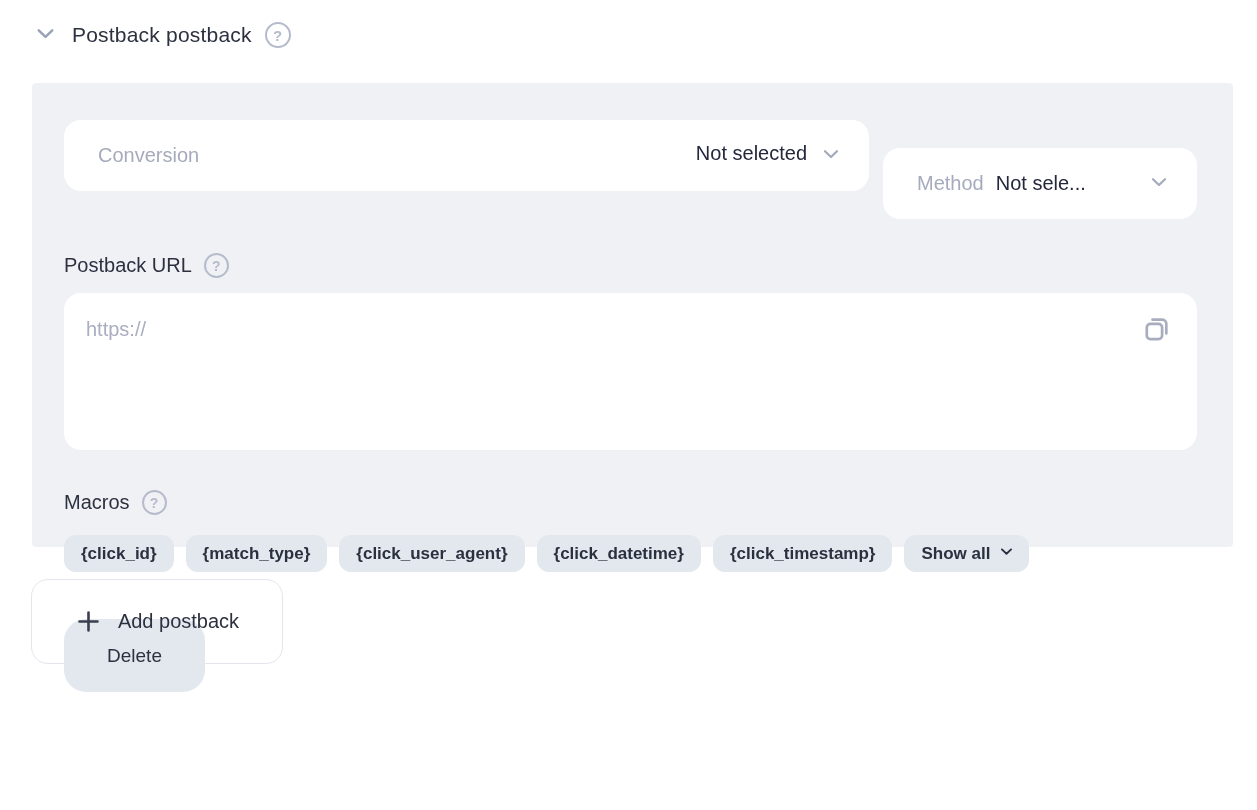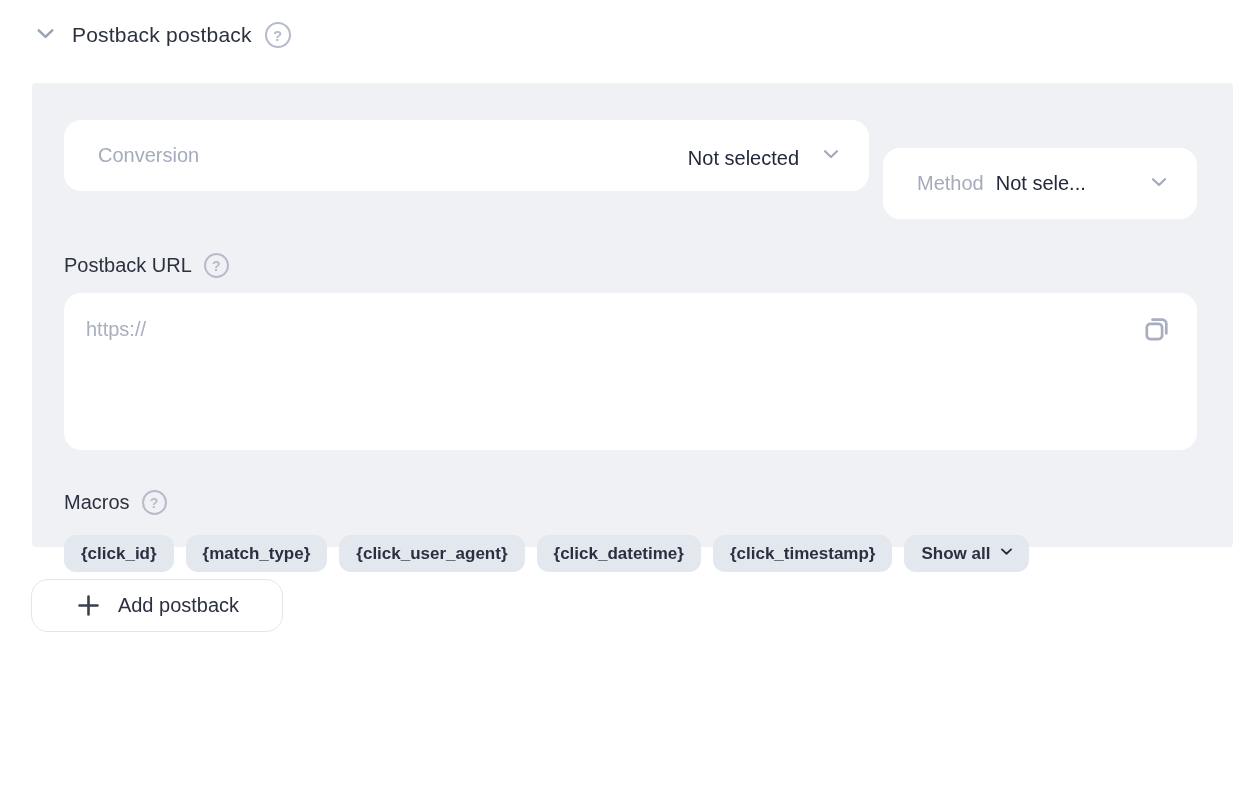--- a/index.html
+++ b/index.html
@@ -45,21 +45,21 @@
     flex: 1 1 auto;
     padding: 0 26px 0 34px;
     justify-content: space-between;
   }
   .select-method {
     width: 314px; flex: 0 0 auto;
     padding: 0 26px 0 34px; gap: 12px; margin-top: 28px;
   }
   .select-placeholder { font-size: 20px; color: #a5abbc; }
   .select-value { font-size: 20px; color: #23283a; white-space: nowrap; }
-  .select-right { display: flex; align-items: flex-end; gap: 20px; }
+  .select-right { display: flex; align-items: flex-start; gap: 12px; }
   .chev { flex: 0 0 auto; display: block; }
   .select-method .select-value { overflow: hidden; text-overflow: clip; }
   .select-method .chev { margin-left: auto; }
 
   
   .field-label-row {
     display: flex; align-items: center; gap: 12px;
   }
   .field-label { font-size: 20px; color: #2c3140; }
   .url-label-row { margin-top: 34px; }
@@ -111,21 +111,21 @@
     width: 141px; height: 73px;
     background: #e3e8ef; border: none; border-radius: 22px;
     font-family: "Liberation Sans", sans-serif;
     font-size: 19px; color: #2c3140;
     cursor: pointer;
   }
 
   
   .add-btn {
     margin-top: 32px; margin-left: -1px;
-    width: 252px; height: 53px;
+    width: 252px; height: 85px;
     background: #ffffff;
     border: 1px solid #e4e6ee; border-radius: 17px;
     display: flex; align-items: center; justify-content: center; gap: 16px;
     font-family: "Liberation Sans", sans-serif;
     font-size: 20px; color: #2c3140;
     cursor: pointer;
   }
 </style>
 </head>
 <body>
@@ -204,20 +204,21 @@
         <span>Show all</span>
         <span class="chev">
           <svg width="17" height="17" viewBox="0 0 24 24" fill="none">
             <path d="M5.5 9 L12 15.2 L18.5 9" stroke="#2b3040" stroke-width="2.6" stroke-linecap="round" stroke-linejoin="round"></path>
           </svg>
         </span>
       </button>
     </div>
 
     
+    <button class="delete-btn">Delete</button>
   </div>
 
   <button class="add-btn">
     <span style="display:flex;">
       <svg width="27" height="27" viewBox="0 0 24 24" fill="none">
         <path d="M12 4 V20 M4 12 H20" stroke="#3a3f4e" stroke-width="2.3" stroke-linecap="round"></path>
       </svg>
     </span>
     <span>Add postback</span>
   </button>

